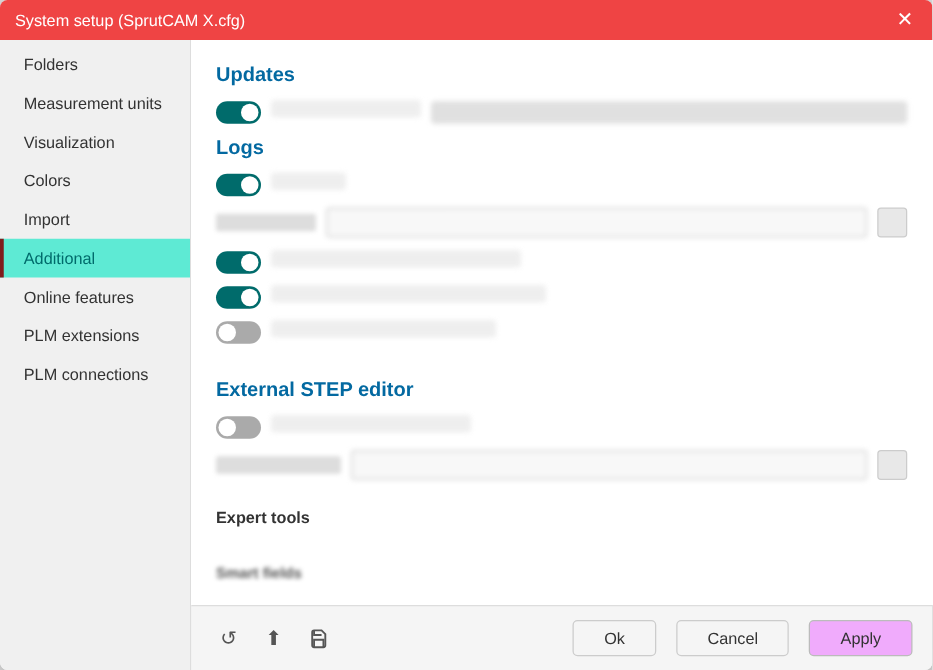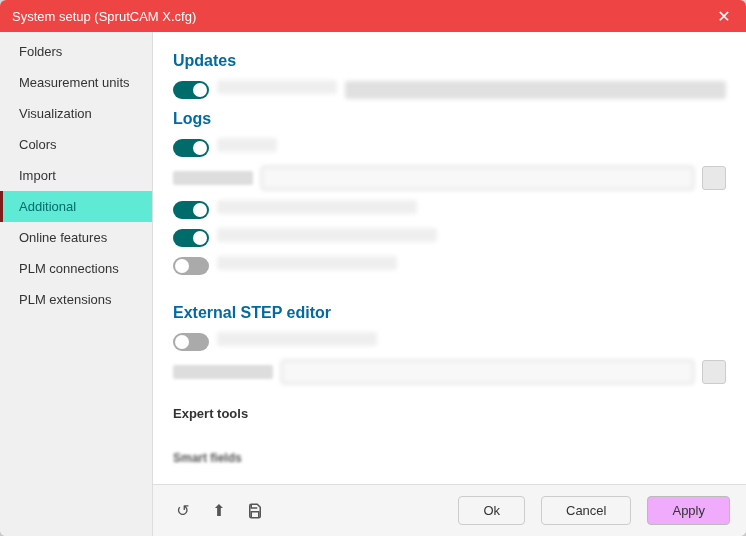--- a/index.html
+++ b/index.html
@@ -271,22 +271,22 @@
   <div class="content">
 
     <div class="sidebar">
       <div class="sidebar-item">Folders</div>
       <div class="sidebar-item">Measurement units</div>
       <div class="sidebar-item">Visualization</div>
       <div class="sidebar-item">Colors</div>
       <div class="sidebar-item">Import</div>
       <div class="sidebar-item active">Additional</div>
       <div class="sidebar-item">Online features</div>
+      <div class="sidebar-item">PLM extensions</div>
       <div class="sidebar-item">PLM connections</div>
-      <div class="sidebar-item">PLM extensions</div>
     </div>
 
     <div class="main">
       <div class="main-content">
 
         <div class="updates-section">
           <div class="section-title">Updates</div>
           <div class="updates-row">
             <div class="toggle on"></div>
             <div class="blurred-row" style="width:120px; display:inline-block; height:14px; vertical-align:middle;"></div>

